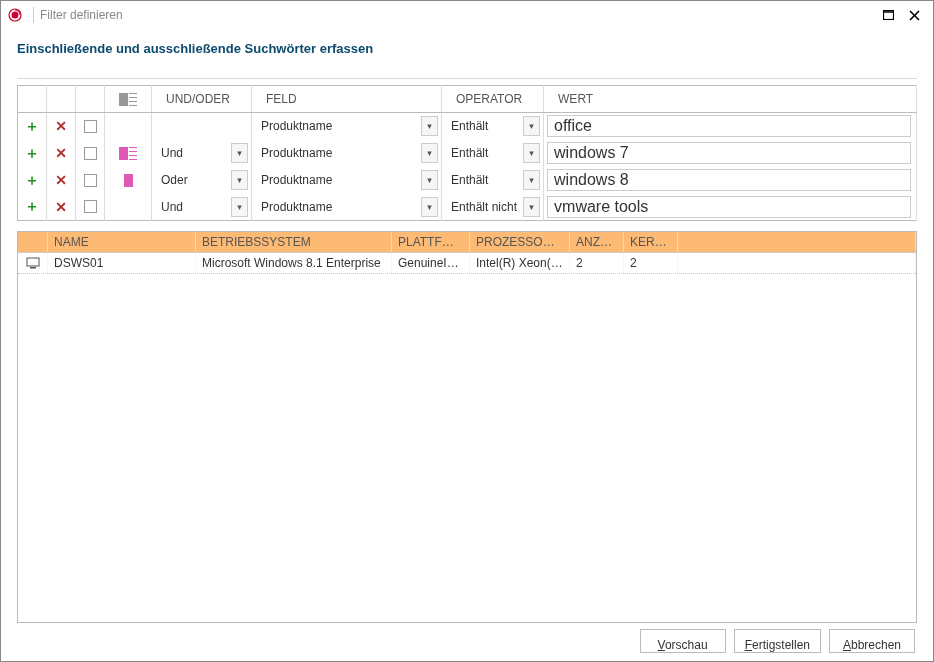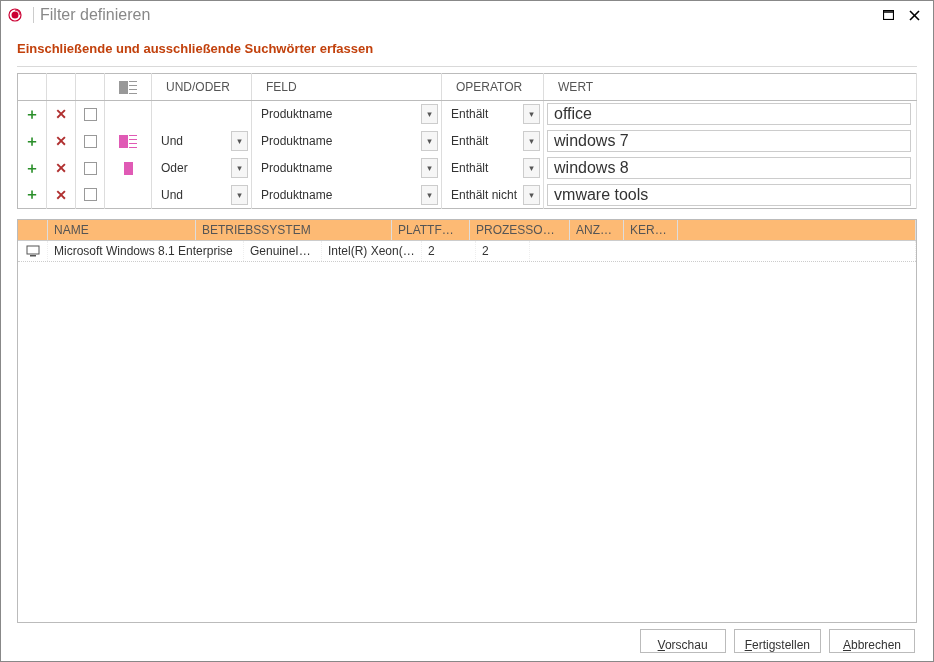--- a/index.html
+++ b/index.html
@@ -23,39 +23,39 @@
     background: #fff;
   }
   .titlebar .app-icon {
     width: 16px; height: 16px;
     margin-right: 4px;
     display: flex; align-items: center; justify-content: center;
   }
   .titlebar .vsep {
     width: 1px; height: 16px; background: #ccc; margin: 0 6px;
   }
-  .titlebar .title { color: #888; font-size: 16px; }
+  .titlebar .title { color: #888; font-size: 12px; }
   .titlebar .spacer { flex: 1; }
   .titlebar .win-btn {
     width: 26px; height: 22px;
     display: flex; align-items: center; justify-content: center;
     font-size: 13px; color: #000;
     cursor: default;
   }
   .content {
     flex: 1;
     padding: 12px 16px 8px 16px;
     display: flex;
     flex-direction: column;
   }
   .instruction {
     font-size: 13px;
     font-weight: 600;
-    color: #c2410c;
-    margin-bottom: 10px;
+    color: #0c4a6e;
+    margin-bottom: 22px;
   }
   .hr { border-top: 1px solid #d9d9d9; margin-bottom: 6px; }
 
   
   .filter-grid {
     border: 1px solid #bbb;
     border-collapse: collapse;
     width: 100%;
   }
   .filter-grid th, .filter-grid td {
@@ -434,20 +434,21 @@
       <div class="rh rw-rest"></div>
     </div>
     <div class="results-body">
       <div class="results-row">
         <div class="rc rw-icon row-icon">
           <svg width="14" height="12" viewBox="0 0 14 12">
               <rect x="1" y="1" width="12" height="8" fill="none" stroke="#555"></rect>
               <rect x="4" y="10" width="6" height="1.5" fill="#555"></rect>
             </svg>
         </div>
+        <div class="rc rw-name">DSWS01</div>
         <div class="rc rw-os">Microsoft Windows 8.1 Enterprise</div>
         <div class="rc rw-plat">GenuineIntel</div>
         <div class="rc rw-proc">Intel(R) Xeon(R)...</div>
         <div class="rc rw-count">2</div>
         <div class="rc rw-cores">2</div>
         <div class="rc rw-rest"></div>
       </div>
     </div>
   </div>
 

